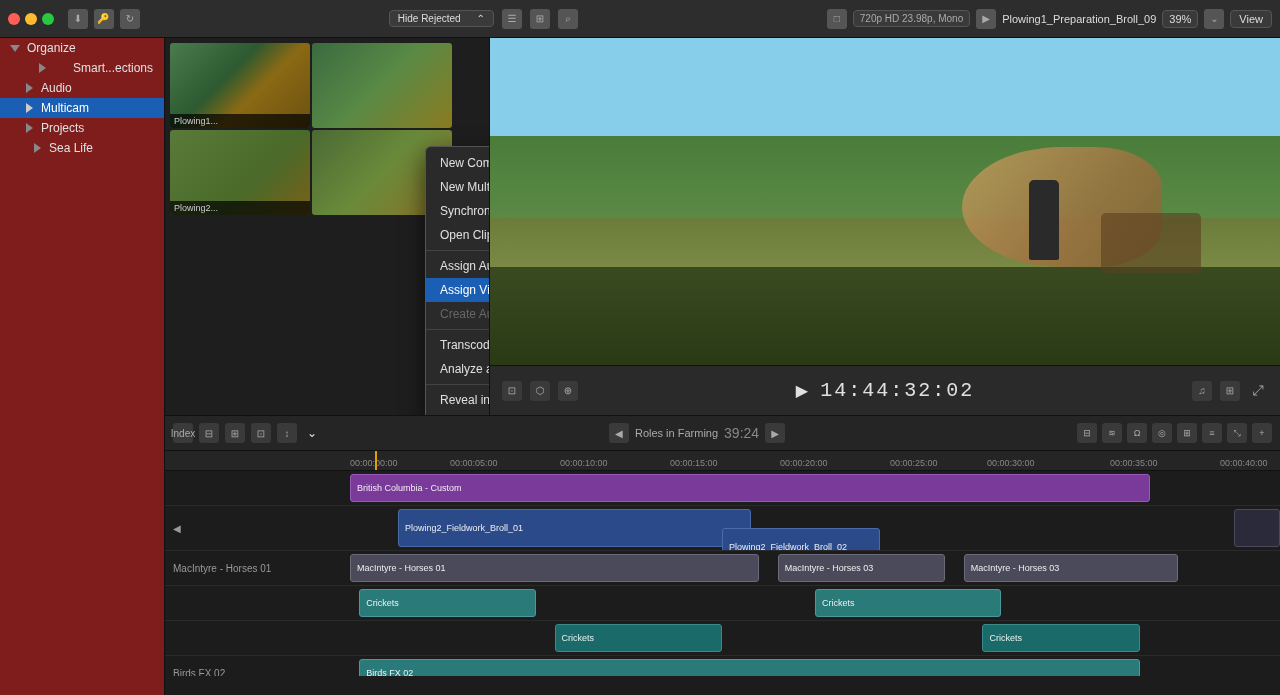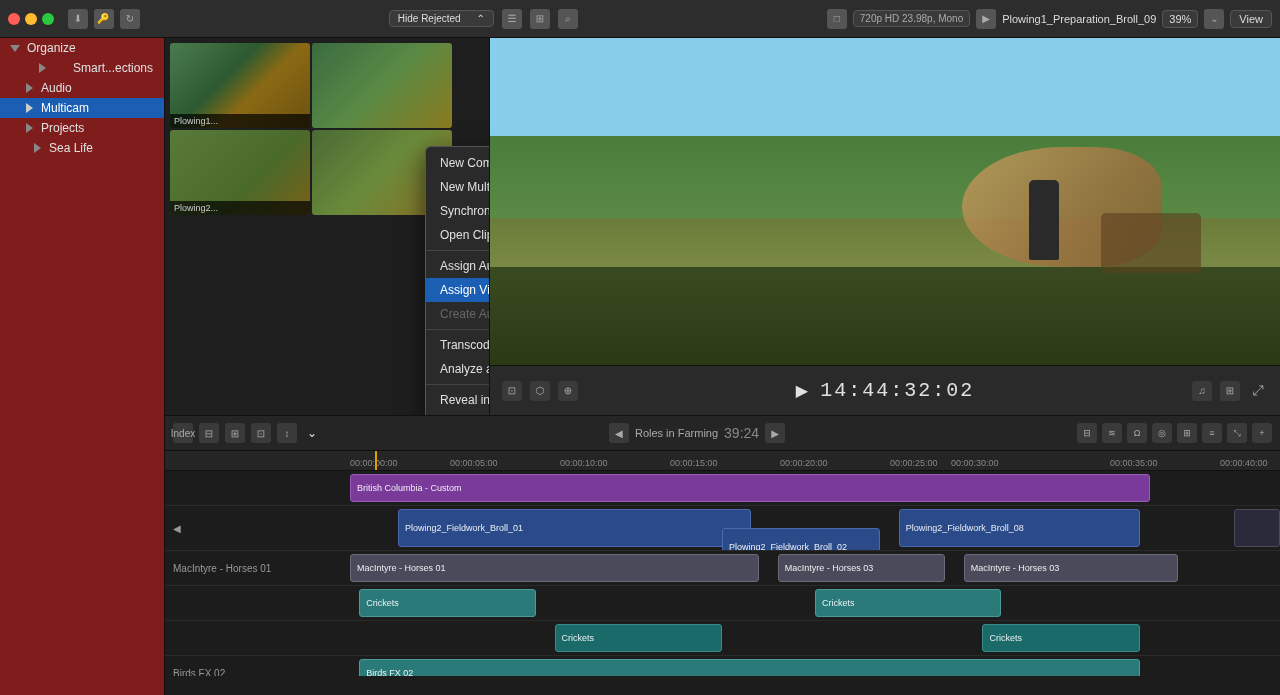--- a/index.html
+++ b/index.html
@@ -669,21 +669,21 @@
         </div>
       </div>
 
       <div class="timecode-ruler" style="position:relative;">
         <div class="ruler-tick" style="left:185px;">00:00:00:00</div>
         <div class="ruler-tick" style="left:285px;">00:00:05:00</div>
         <div class="ruler-tick" style="left:395px;">00:00:10:00</div>
         <div class="ruler-tick" style="left:505px;">00:00:15:00</div>
         <div class="ruler-tick" style="left:615px;">00:00:20:00</div>
         <div class="ruler-tick" style="left:725px;">00:00:25:00</div>
-        <div class="ruler-tick" style="left:786px;">00:00:30:00</div>
+        <div class="ruler-tick" style="left:822px;">00:00:30:00</div>
         <div class="ruler-tick" style="left:945px;">00:00:35:00</div>
         <div class="ruler-tick" style="left:1055px;">00:00:40:00</div>
 
         <div style="position:absolute;left:210px;top:0;bottom:0;width:2px;background:#e0a000;z-index:10;"></div>
       </div>
 
       <div class="track-lanes">
 
         <div class="track-lane">
           <div class="track-label"></div>
@@ -692,21 +692,20 @@
           </div>
         </div>
 
         <div class="track-lane tall">
           <div class="track-label">
             <span>◀</span>
           </div>
           <div class="track-content">
             <div class="clip-block clip-blue-dark" style="left:0;width:38%;margin-left:48px;">Plowing2_Fieldwork_Broll_01</div>
             <div class="clip-block clip-blue-dark" style="left:40%;width:17%;margin-top:19px;">Plowing2_Fieldwork_Broll_02</div>
-            <div class="clip-block clip-blue-dark" style="left:59%;width:26%;">Plowing2_Fieldwork_Broll_08</div>
             <div class="clip-block" style="right:0;width:5%;background:#2a2a3a;border:1px solid #4a4a5a;"></div>
           </div>
         </div>
 
         <div class="track-lane">
           <div class="track-label">MacIntyre - Horses 01</div>
           <div class="track-content">
             <div class="clip-block clip-gray" style="left:0;width:44%;">MacIntyre - Horses 01</div>
             <div class="clip-block clip-gray" style="left:46%;width:18%;">MacIntyre - Horses 03</div>
             <div class="clip-block clip-gray" style="left:66%;width:23%;">MacIntyre - Horses 03</div>

